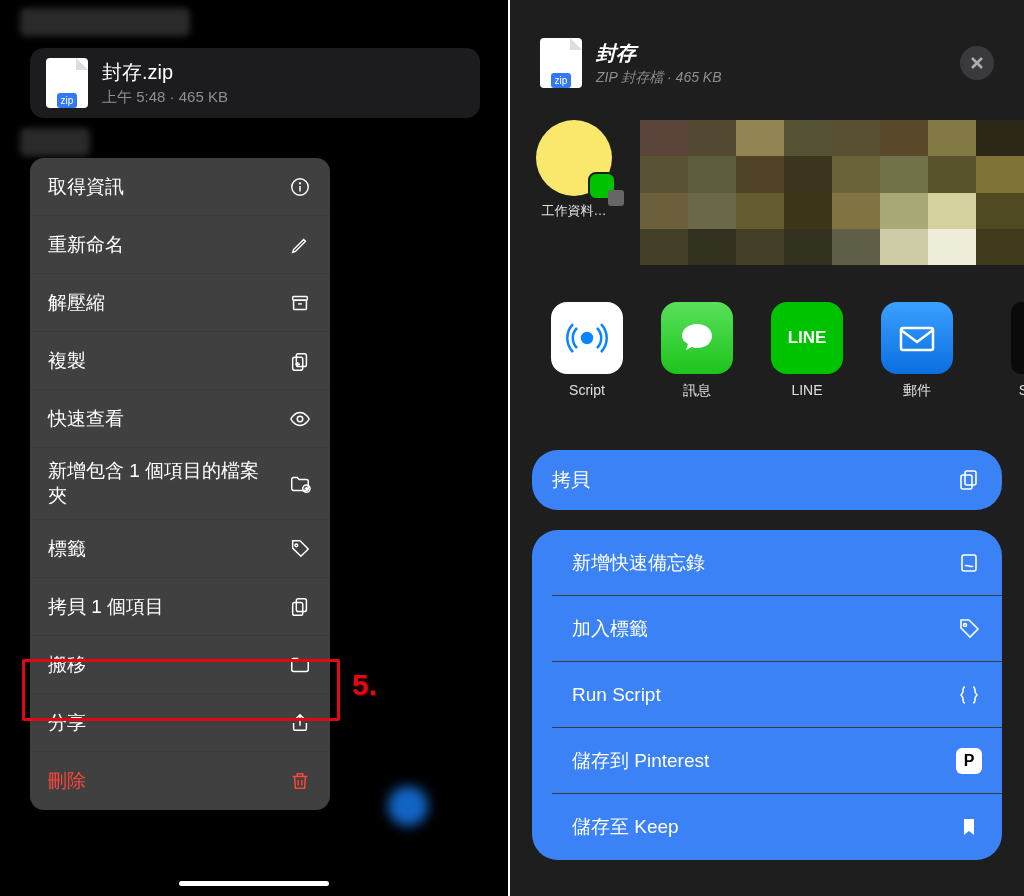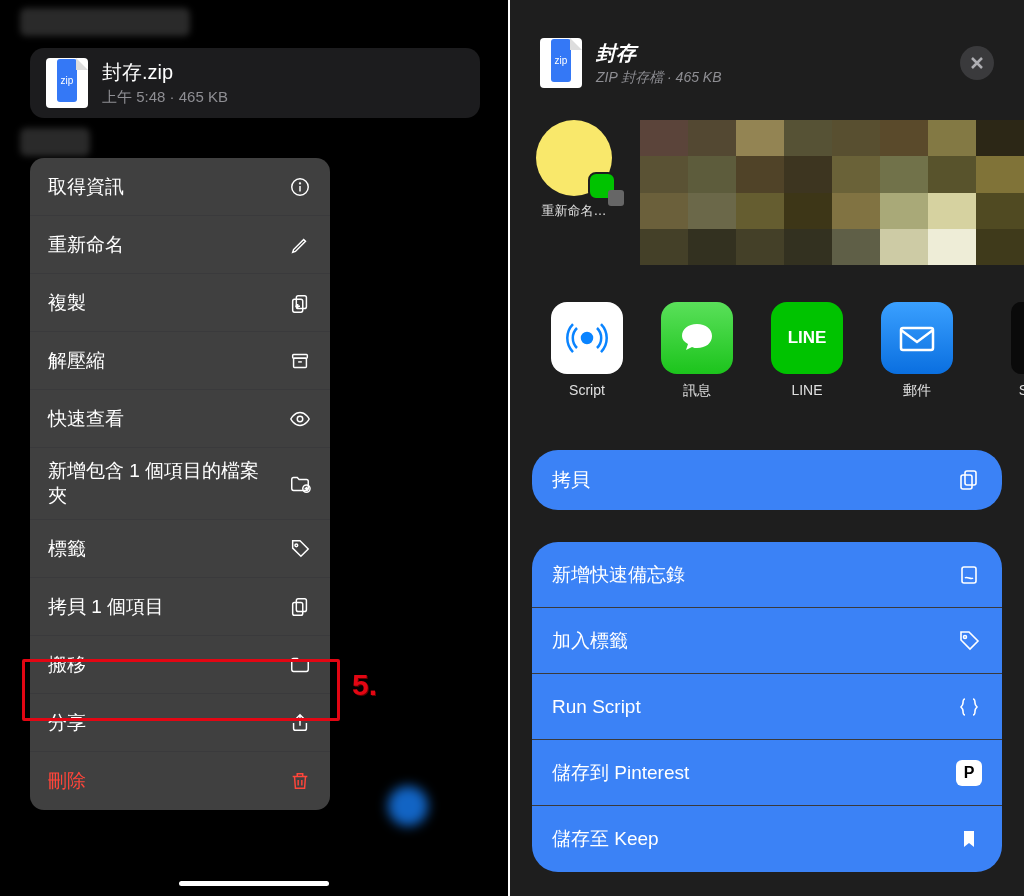--- a/index.html
+++ b/index.html
@@ -13,21 +13,21 @@
   .blur-top { position:absolute; top:8px; left:20px; width:170px; height:28px; background:#2a2a2a; border-radius:6px; filter:blur(3px); }
   .file-card {
     position:absolute; top:48px; left:30px; width:450px; height:70px;
     background:#1c1c1e; border-radius:14px; display:flex; align-items:center; padding:0 16px;
   }
   .zip-icon {
     width:42px; height:50px; background:#fff; border-radius:4px; position:relative; display:flex;
     align-items:flex-end; justify-content:center;
   }
   .zip-icon:before { content:""; position:absolute; top:0; right:0; width:12px; height:12px; background:#ddd; clip-path: polygon(0 0,100% 100%,0 100%); }
-  .zip-badge { background:#3478f6; color:#fff; font-size:10px; padding:16px 4px; border-radius:3px; margin-bottom:6px; }
+  .zip-badge { background:#3478f6; color:#fff; font-size:10px; padding:2px 4px; border-radius:3px; }
   .file-meta { margin-left:14px; }
   .file-name { font-size:20px; font-weight:500; }
   .file-sub  { font-size:15px; color:#8e8e93; margin-top:2px; }
   .blur-side { position:absolute; top:128px; left:20px; width:70px; height:28px; background:#2a2a2a; border-radius:6px; filter:blur(3px); }
 
   .ctx-menu {
     position:absolute; top:158px; left:30px; width:300px;
     background:#404040; border-radius:14px; overflow:hidden;
   }
   .ctx-item {
@@ -72,21 +72,21 @@
   .aicon.msg { background:linear-gradient(#5ae05a,#1cc41c); }
   .aicon.line{ background:#00c300; color:#fff; font-weight:700; font-size:17px; }
   .aicon.mail{ background:linear-gradient(#3aa0ff,#0a6fe0); }
   .aicon.more{ background:#0a0a0a; width:32px; border-radius:10px; }
 
   .act-card {
     position:absolute; left:22px; right:22px; background:#3b82f6; border-radius:26px;
     font-size:19px;
   }
   .act-card.copy { top:450px; height:60px; }
-  .act-card.list { top:542px; }
+  .act-card.list { top:530px;padding-left:20px; }
   .act-row { display:flex; align-items:center; justify-content:space-between; padding:0 20px; height:66px; border-bottom:1px solid #3a3a3c; }
   .act-row:last-child { border-bottom:none; }
   .act-card.copy .act-row { height:60px; border:none; }
   .act-row .ic { width:26px; height:26px; display:flex; align-items:center; justify-content:center; }
   .act-row svg { stroke:#fff; fill:none; stroke-width:1.6; }
   .pin-icon { width:26px; height:26px; background:#fff; border-radius:6px; display:flex; align-items:center; justify-content:center; }
   .pin-icon span{ color:#000; font-weight:900; font-size:16px;}
 </style>
 </head>
 <body>
@@ -119,32 +119,32 @@
         </div>
         <div class="ctx-item">
           <span>重新命名</span>
           <span class="ic">
             <svg viewBox="0 0 24 24" width="22" height="22">
               <use href="#i-pencil"></use>
             </svg>
           </span>
         </div>
         <div class="ctx-item">
+          <span>解壓縮</span>
+          <span class="ic">
+            <svg viewBox="0 0 24 24" width="22" height="22">
+              <use href="#i-archive"></use>
+            </svg>
+          </span>
+        </div>
+        <div class="ctx-item">
           <span>複製</span>
           <span class="ic">
             <svg viewBox="0 0 24 24" width="22" height="22">
               <use href="#i-duplicate"></use>
-            </svg>
-          </span>
-        </div>
-        <div class="ctx-item">
-          <span>解壓縮</span>
-          <span class="ic">
-            <svg viewBox="0 0 24 24" width="22" height="22">
-              <use href="#i-archive"></use>
             </svg>
           </span>
         </div>
         <div class="ctx-item">
           <span>快速查看</span>
           <span class="ic">
             <svg viewBox="0 0 24 24" width="22" height="22">
               <use href="#i-eye"></use>
             </svg>
           </span>
@@ -221,21 +221,21 @@
           </svg>
       </div>
     </div>
 
     <div class="targets-row">
       <div class="target">
         <div class="thumb sticker">
           <div class="sub"></div>
             <div class="sub2"></div>
         </div>
-        <div>重新命名…</div>
+        <div>工作資料…</div>
       </div>
     </div>
     <div class="mosaic" id="mosaic">
         <div style="background: rgb(91, 68, 58);"></div>
         <div style="background: rgb(83, 72, 50);"></div>
         <div style="background: rgb(147, 132, 83);"></div>
         <div style="background: rgb(86, 82, 53);"></div>
         <div style="background: rgb(88, 79, 48);"></div>
         <div style="background: rgb(90, 74, 43);"></div>
         <div style="background: rgb(131, 121, 68);"></div>

